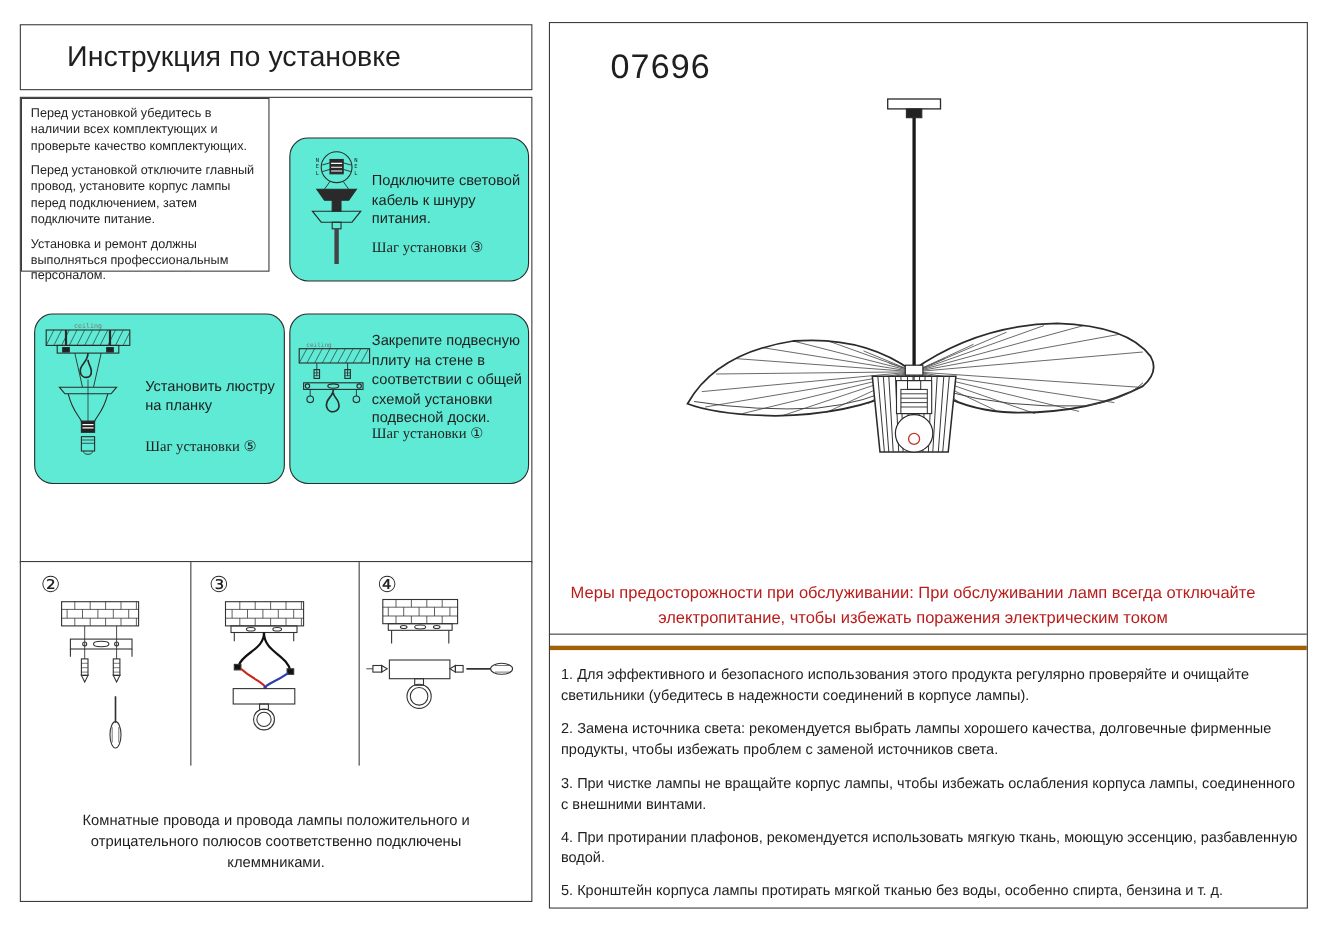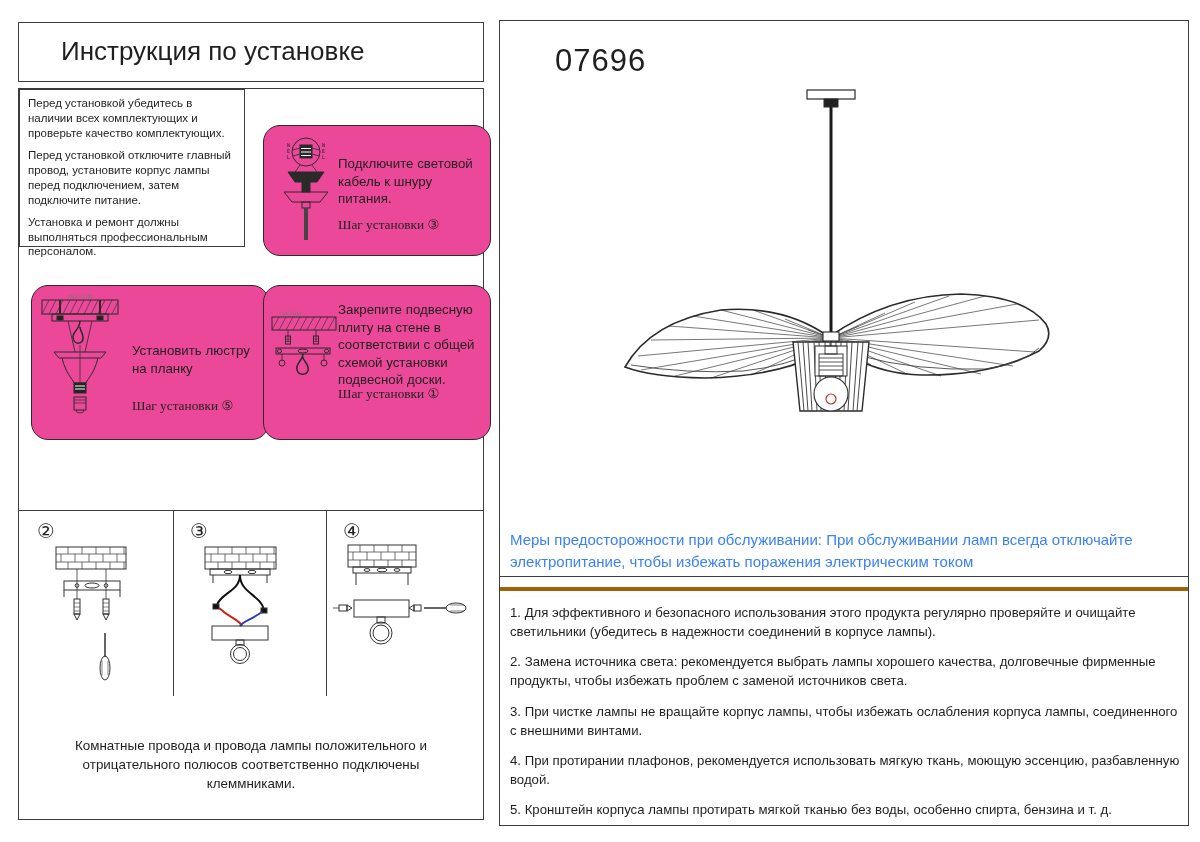--- a/index.html
+++ b/index.html
@@ -1,28 +1,28 @@
 <!DOCTYPE html>
 <html><head>
 <meta charset="utf-8">
 <style>
   html,body{margin:0;padding:0;background:#fff;}
   body{width:1200px;height:842px;position:relative;font-family:"Liberation Sans","DejaVu Sans",sans-serif;color:#1f1f1f;overflow:hidden;}
   .abs{position:absolute;}
   .box{position:absolute;border:1px solid #3c3c3c;background:#fff;}
-  .round{position:absolute;border:1.5px solid #2b2b2b;border-radius:17px;background:#ec4899;padding-left:10px;}
+  .round{position:absolute;border:1.5px solid #2b2b2b;border-radius:17px;background:#5eead4;}
   .title{left:42px;top:0;line-height:56px;font-size:26px;white-space:nowrap;text-align:center;}
   .model{left:55px;top:22px;font-size:31px;letter-spacing:1px;}
   .warn{left:12px;top:22px;width:226px;height:158px;border:1px solid #3c3c3c;padding:6px 8px;box-sizing:border-box;font-size:11.5px;line-height:1.3;}
   .warn p{margin:0 0 7px 0;}
   .step-text{position:absolute;font-size:13.3px;line-height:1.32;}
   .step-label{position:absolute;font-size:13.3px;white-space:nowrap;font-family:Liberation Serif, serif;}
   .badge{position:absolute;font-size:20px;color:#222;}
   .note{position:absolute;top:226px;left:52px;width:360px;text-align:center;font-size:13.4px;line-height:1.4;}
-  .precaution{position:absolute;left:10px;top:508px;width:640px;font-size:15px;line-height:1.45;color:#3b82f6;}
+  .precaution{position:absolute;left:10px;top:508px;width:640px;font-size:15px;line-height:1.45;color:#b91c1c;text-align:center;}
   .sepline{position:absolute;left:0;top:555px;width:100%;border-top:1px solid #3c3c3c;}
   .listbox{position:absolute;left:0;top:566px;right:0;bottom:0;border-top:4px solid #a16207;padding:12px 6px 0 10px;box-sizing:border-box;}
   .listbox .item{font-size:13.2px;line-height:1.45;margin-bottom:11px;}
   .vline{position:absolute;top:0;height:185px;width:0;border-left:1px solid #3c3c3c;}
   svg{display:block;}
   svg text{font-family:"DejaVu Sans Mono","Liberation Mono",monospace;}
 </style>
 </head>
 <body>
 

